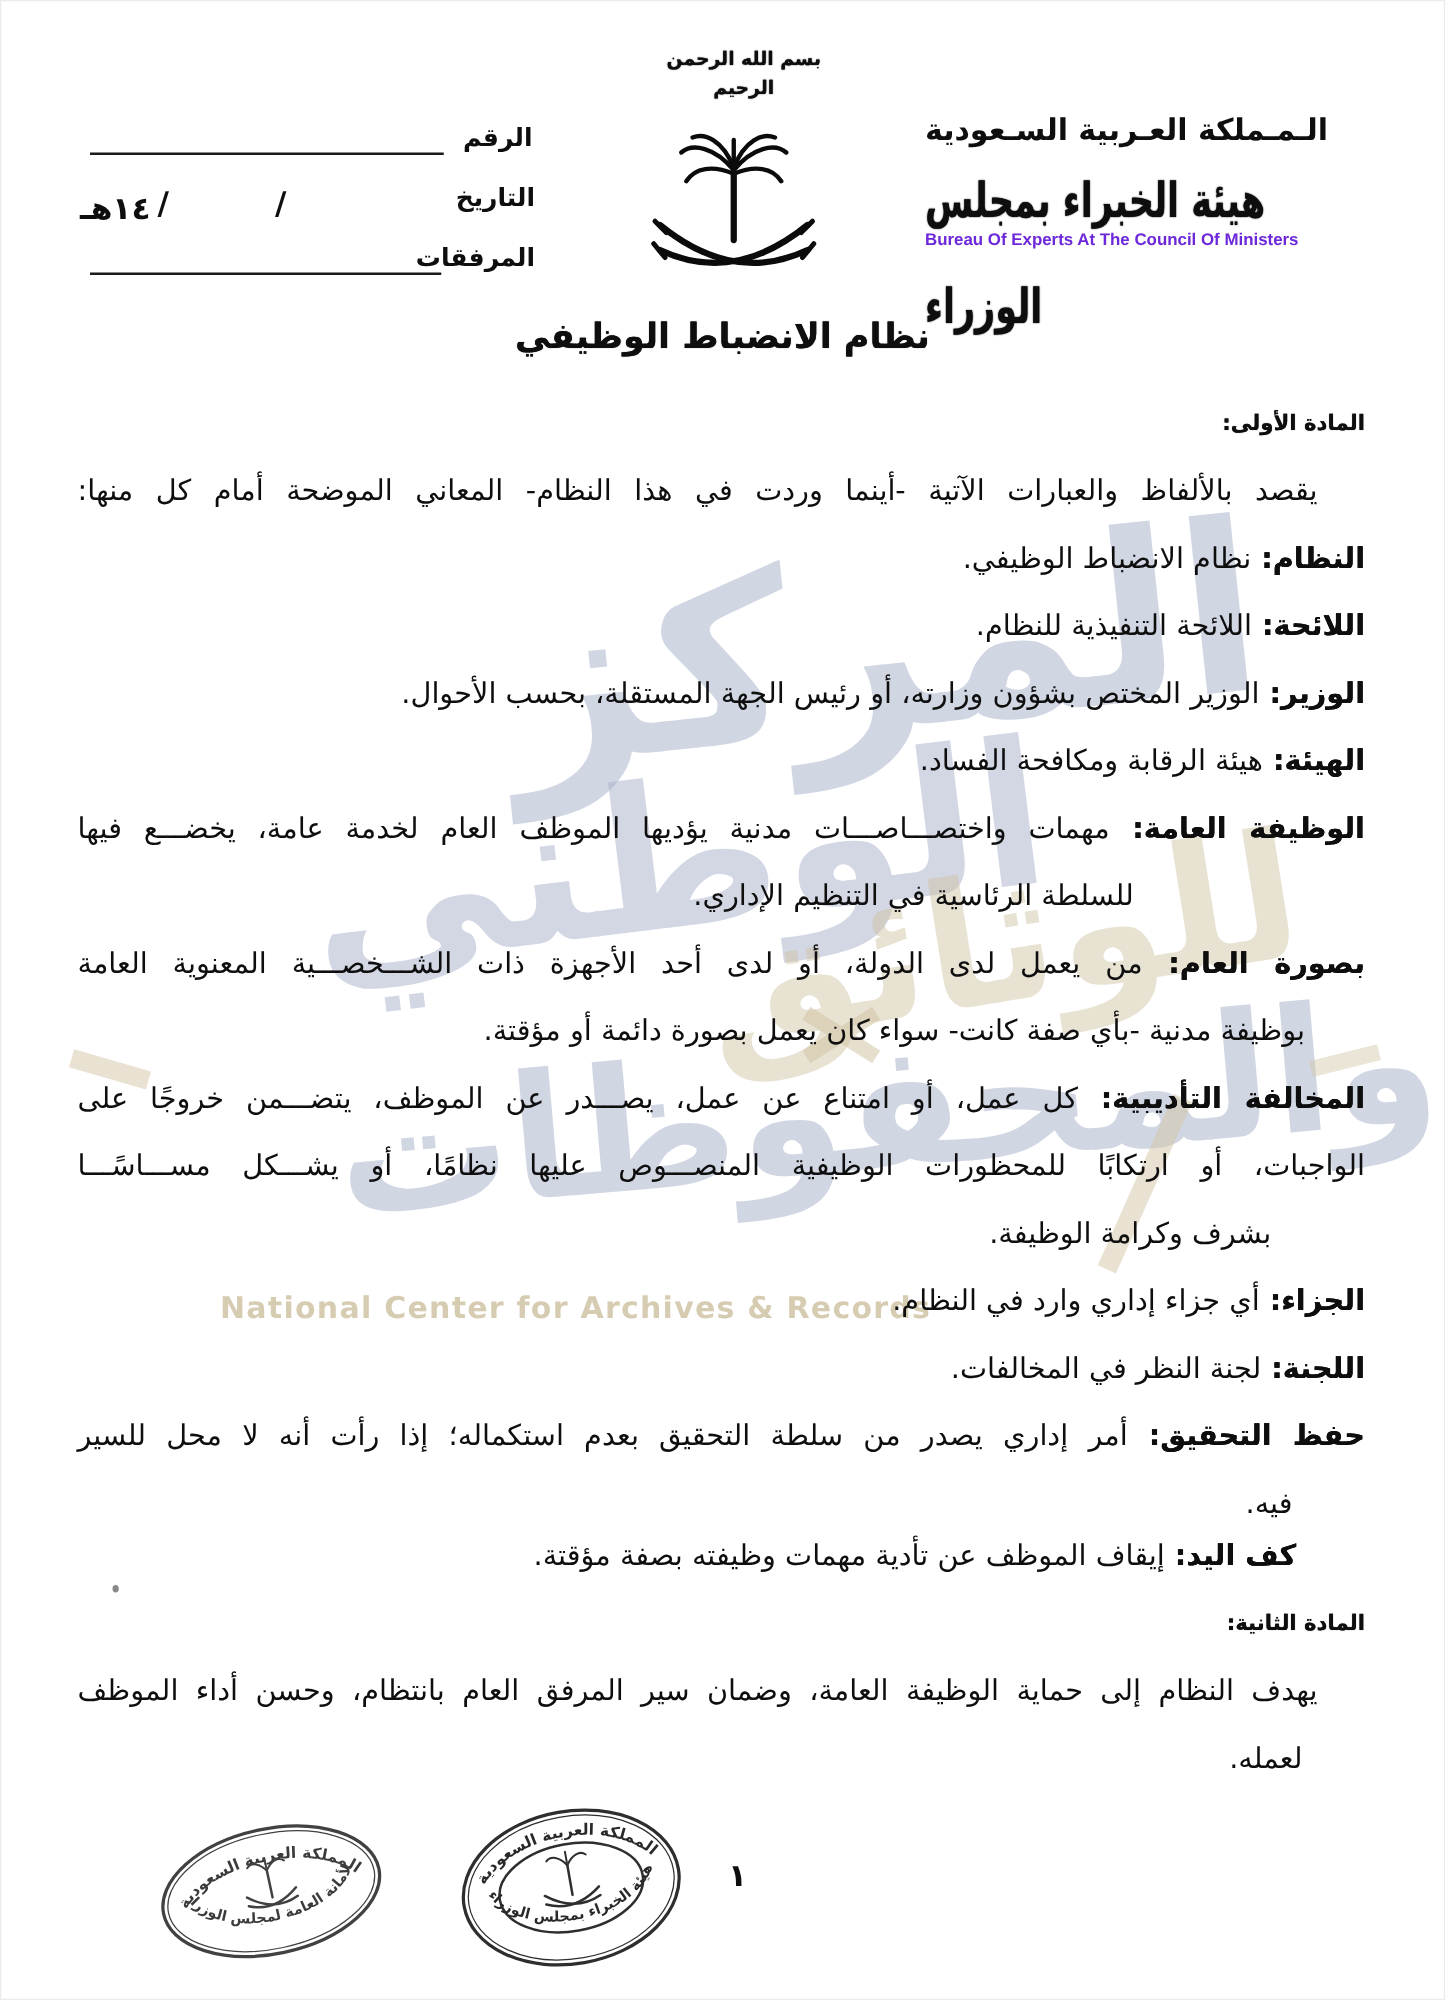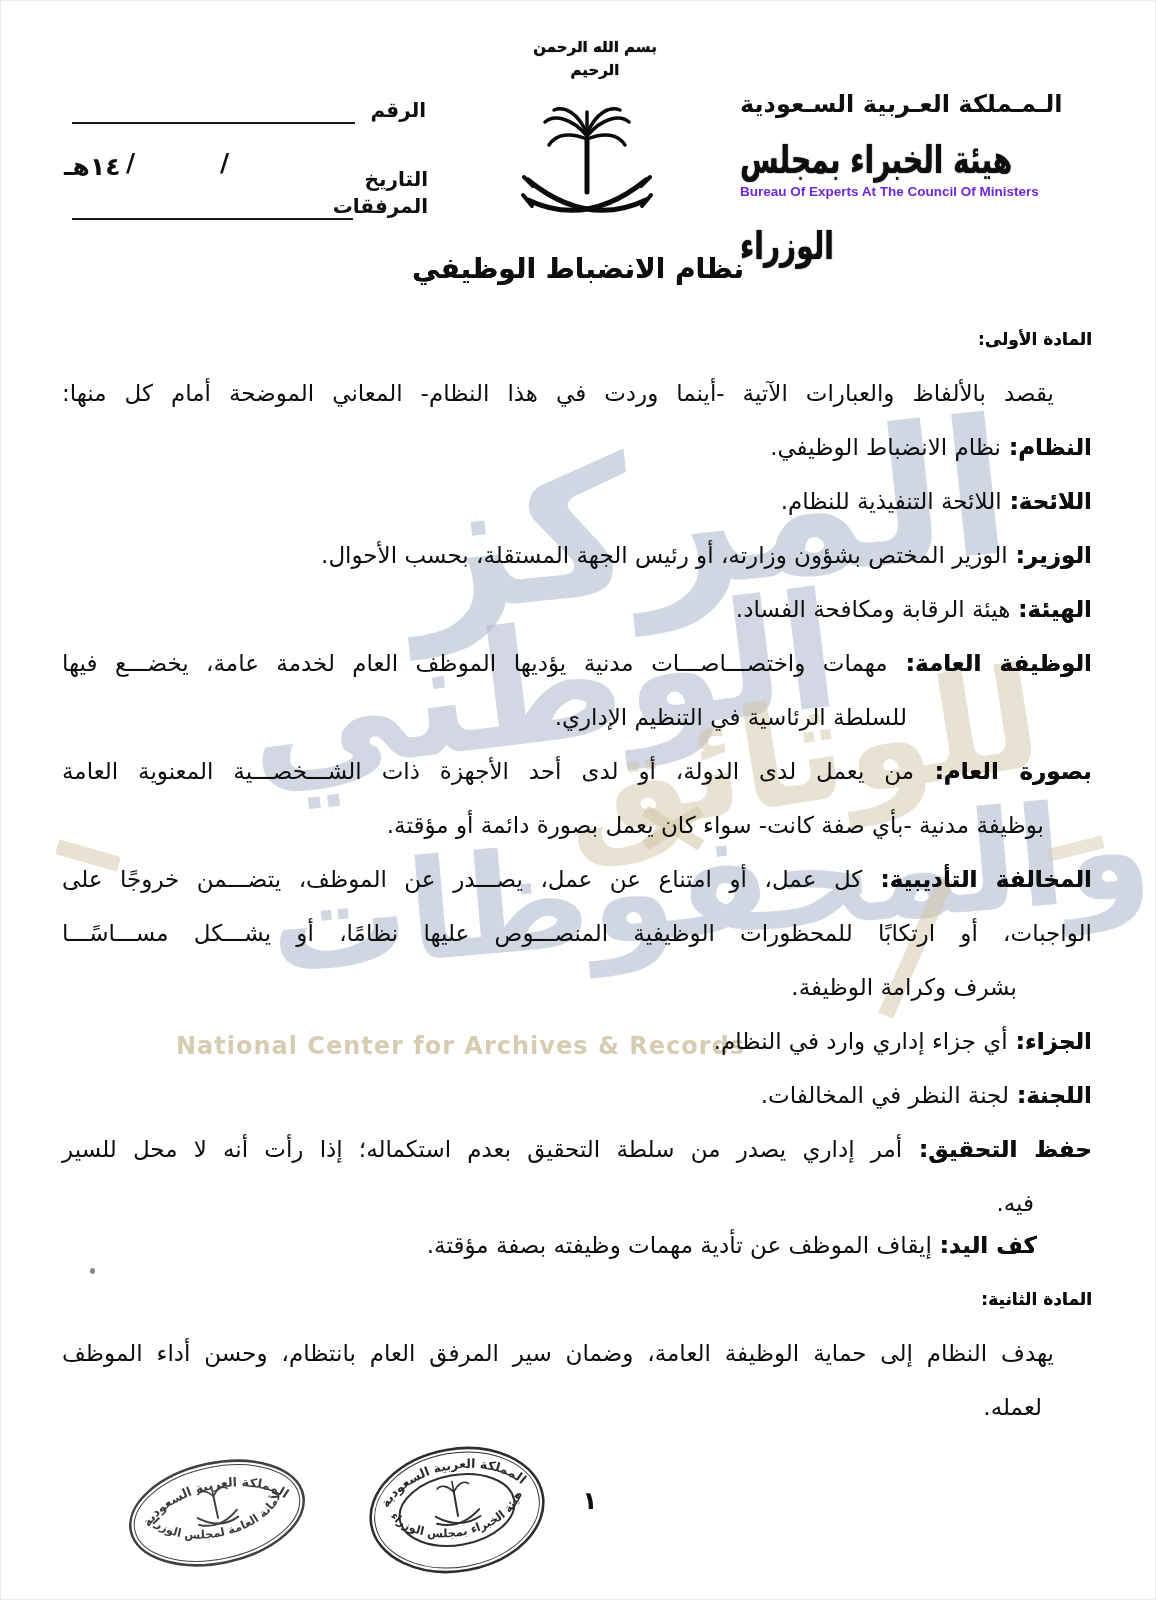--- a/index.html
+++ b/index.html
@@ -29,21 +29,21 @@
   .kingdom{font-size:24px;font-weight:bold;letter-spacing:.5px;}
   .bureau-callig{font-size:28px;font-weight:bold;letter-spacing:-.5px;height:66px;line-height:62px;
                  transform:scaleY(1.38);transform-origin:center top;text-shadow:0 0 1px #000;}
   .bureau-en{font-family:"Liberation Sans",sans-serif;font-size:13.5px;font-weight:bold;color:#6d28d9;}
   .bismillah{position:absolute;left:517px;top:36px;width:156px;text-align:center;direction:rtl;
              font-size:15px;font-weight:bold;line-height:1.5;text-shadow:0 0 1px #000;}
   .emblem{position:absolute;left:512px;top:104px;}
   .emblem path{stroke:#0b0b0b;fill:none;stroke-linecap:round;}
   .fld-label{position:absolute;font-size:20px;font-weight:bold;direction:rtl;text-align:right;}
   .lbl-num{left:340px;top:98px;width:86px;}
-  .lbl-date{left:340px;top:146px;width:88px;margin-top:21px;}
+  .lbl-date{left:340px;top:146px;width:88px;}
   .lbl-att{left:333px;top:194px;width:95px;}
   .fld-line{position:absolute;border-top:2px solid #1a1a1a;}
   .line-num{left:72px;top:122px;width:283px;}
   .line-att{left:72px;top:218px;width:281px;}
   .date-part{position:absolute;font-size:25px;font-weight:bold;}
   .date-year{left:64px;top:152px;}
   .date-s1{left:126px;top:148px;font-size:25px;}
   .date-s2{left:220px;top:148px;font-size:25px;}
   
   .doc-title{position:absolute;top:252px;left:0;right:0;text-align:center;direction:rtl;

